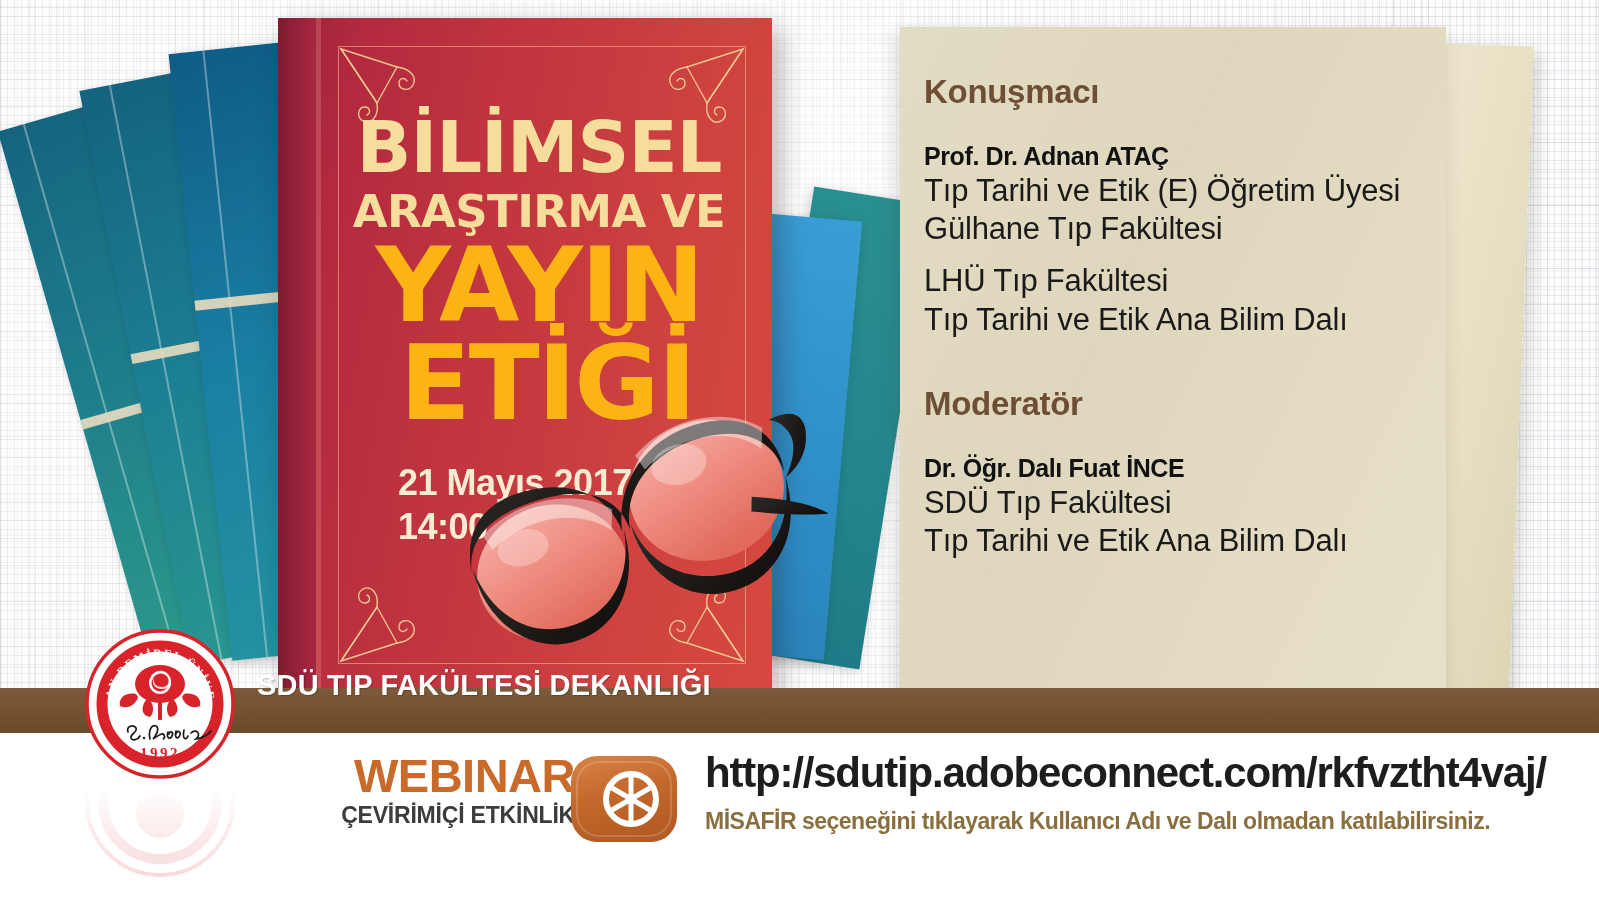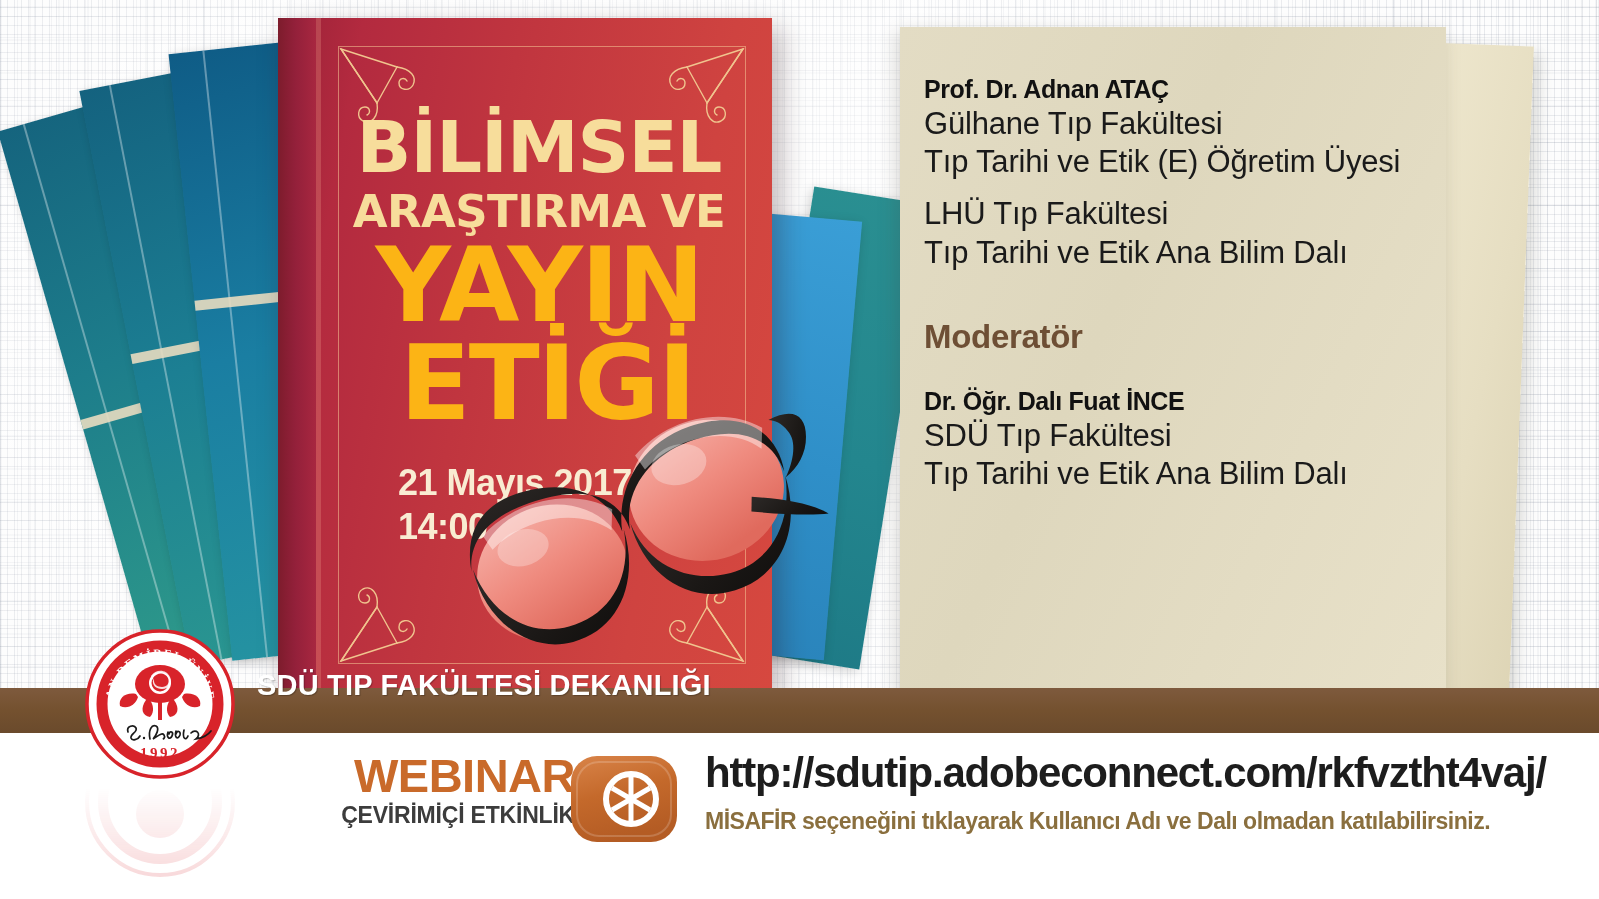--- a/index.html
+++ b/index.html
@@ -346,23 +346,24 @@
         <path d="M60 96 C100 70 160 72 192 104 L186 124 C158 92 104 90 66 112 Z" fill="#ffffff" opacity="0.42"></path>
         <path d="M228 58 C268 30 326 32 358 64 L352 84 C326 52 272 50 234 74 Z" fill="#ffffff" opacity="0.42"></path>
         <ellipse cx="268" cy="78" rx="28" ry="20" fill="#ffffff" opacity="0.30"></ellipse>
         <ellipse cx="96" cy="118" rx="26" ry="18" fill="#ffffff" opacity="0.28"></ellipse>
       </g>
     </svg>
   </div>
 
   <div class="panel">
     <div class="panel-inner">
+      <div class="role-head">Konuşmacı</div>
       <div class="person-name">Prof. Dr. Adnan ATAÇ</div>
+      <div class="person-line">Tıp Tarihi ve Etik (E) Öğretim Üyesi</div>
       <div class="person-line">Gülhane Tıp Fakültesi</div>
-      <div class="person-line">Tıp Tarihi ve Etik (E) Öğretim Üyesi</div>
       <div class="aff-gap"></div>
       <div class="person-line">LHÜ Tıp Fakültesi</div>
       <div class="person-line">Tıp Tarihi ve Etik Ana Bilim Dalı</div>
 
       <div class="blk-gap"></div>
 
       <div class="role-head">Moderatör</div>
       <div class="person-name">Dr. Öğr. Dalı Fuat İNCE</div>
       <div class="person-line">SDÜ Tıp Fakültesi</div>
       <div class="person-line">Tıp Tarihi ve Etik Ana Bilim Dalı</div>

